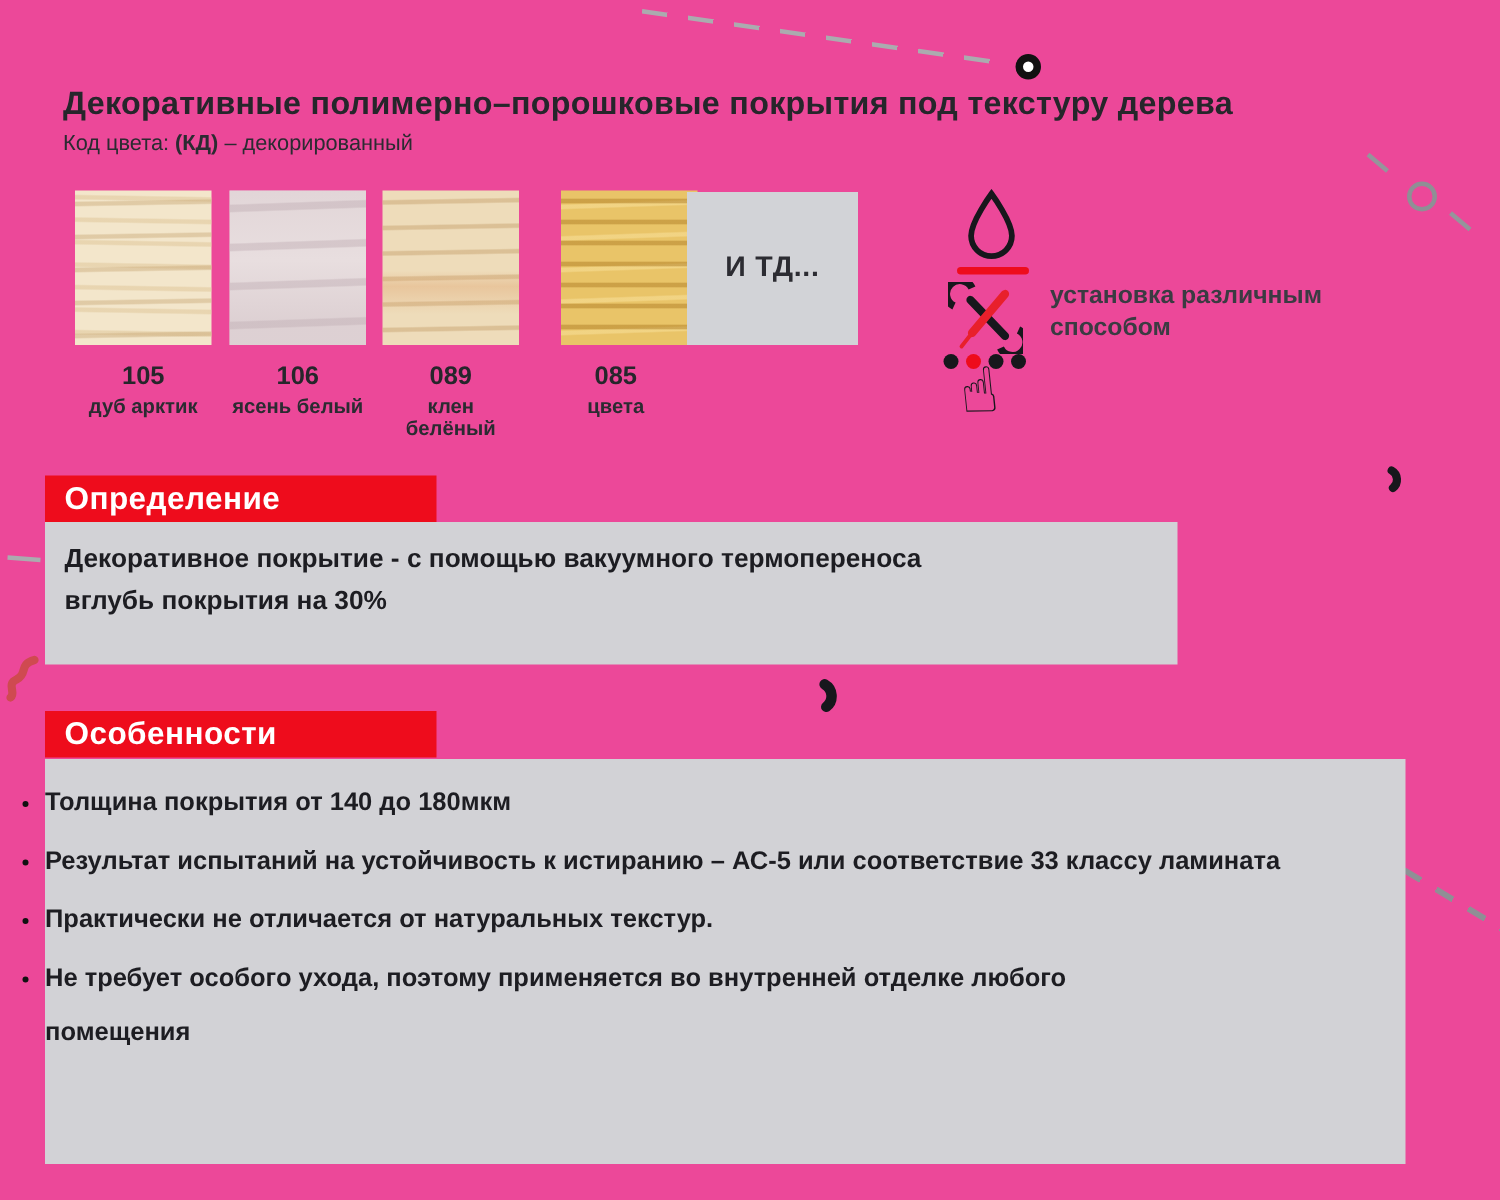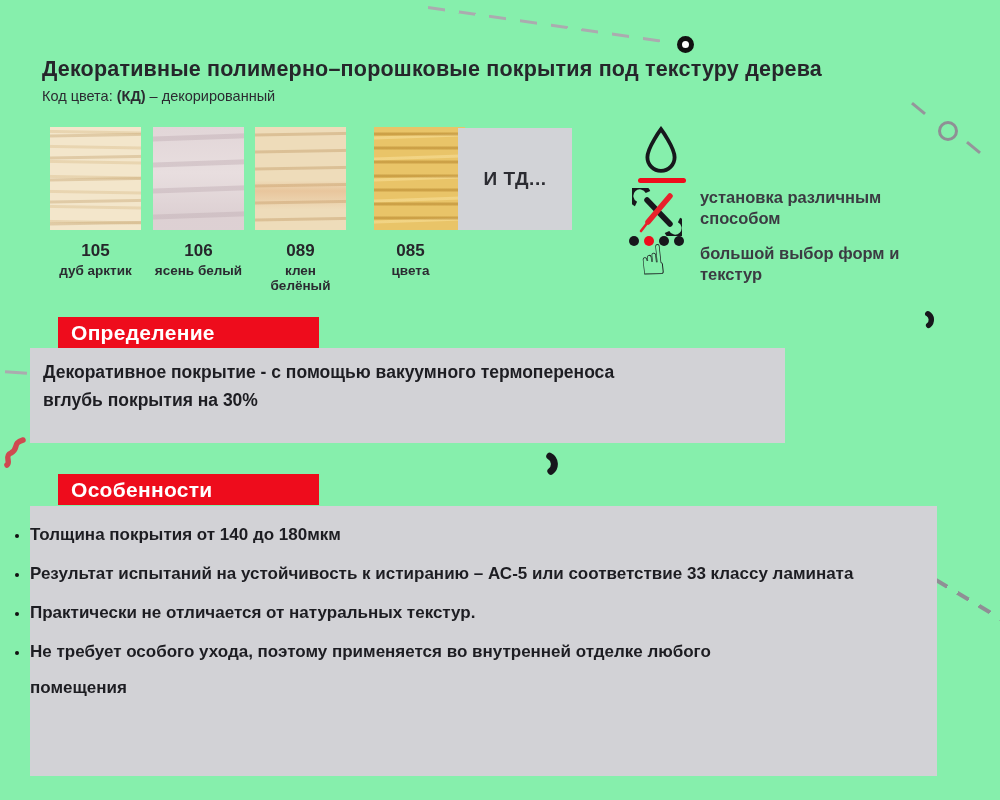--- a/index.html
+++ b/index.html
@@ -1,19 +1,19 @@
 <!DOCTYPE html>
 <html><head>
 <meta charset="utf-8">
 <style>
   * { box-sizing: border-box; margin: 0; padding: 0; }
   html,body { background:#fff; }
   #page {
     position: relative; width: 1000px; height: 800px;
-    background: #86efac; overflow: hidden;
+    background: #ec4899; overflow: hidden;
     font-family: "Liberation Sans", sans-serif;
     color: #26262b;
   }
   
   #title {
     position: absolute; left: 42px; top: 57px;
     font-size: 21.5px; font-weight: 800; letter-spacing: 0.2px; color: #26262b;
   }
   #subtitle {
     position: absolute; left: 42px; top: 88px;
@@ -57,21 +57,21 @@
   #tools-icon { position: absolute; left: 632px; top: 188px; }
   #dots-icon { position: absolute; left: 629px; top: 236px; display: flex; gap: 5px; }
   #dots-icon span { width: 10px; height: 10px; border-radius: 50%; background: #17171c; }
   #dots-icon span.red { background: #ee0c1c; }
   #hand-icon { position: absolute; left: 640px; top: 240px; font-family: "DejaVu Sans", sans-serif;
     font-size: 42px; line-height: 1; color: #17171c; transform: rotate(-6deg); }
   
   .red-header {
     position: absolute; left: 30px; width: 261px; height: 31px;
     background: #ee0c1c; color: #ffffff; font-size: 21px; font-weight: 800;
-    line-height: 31px; padding-left: 13px; letter-spacing: .3px; margin-left: 28px;
+    line-height: 31px; padding-left: 13px; letter-spacing: .3px;
   }
   #def-header { top: 317px; }
   #feat-header { top: 474px; }
   #def-box {
     position: absolute; left: 30px; top: 348px; width: 755px; height: 95px;
     background: #d2d2d6; padding: 10px 10px 0 13px;
     font-size: 17.5px; font-weight: 700; color: #1d1d22; line-height: 28px;
   }
   #features-box {
     position: absolute; left: 30px; top: 506px; width: 907px; height: 270px;
@@ -164,21 +164,20 @@
   </svg>
   <div class="feat-label" id="feat-label-1">установка различным способом</div>
 
   <div id="dots-icon">
     <span></span>
       <span class="red"></span>
       <span></span>
       <span></span>
   </div>
   <div id="hand-icon">☝</div>
-  <div class="feat-label" id="feat-label-2">большой выбор форм и текстур</div>
 
   <div class="red-header" id="def-header">Определение</div>
   <div id="def-box">
     <div>Декоративное покрытие - с помощью вакуумного термопереноса</div>
     <div>вглубь покрытия на 30%</div>
   </div>
 
   <div class="red-header" id="feat-header">Особенности</div>
   <div id="features-box">
     <ul>

